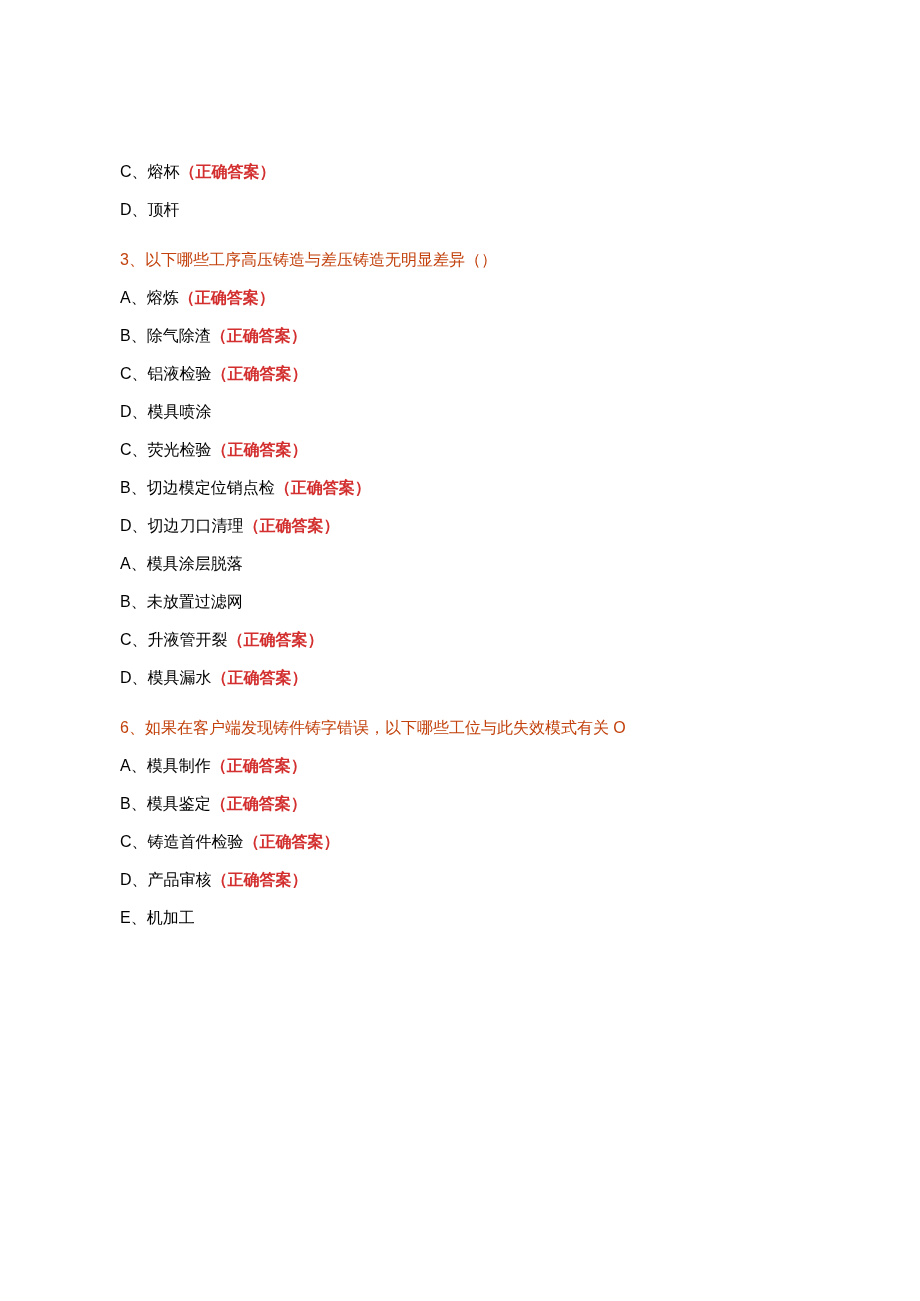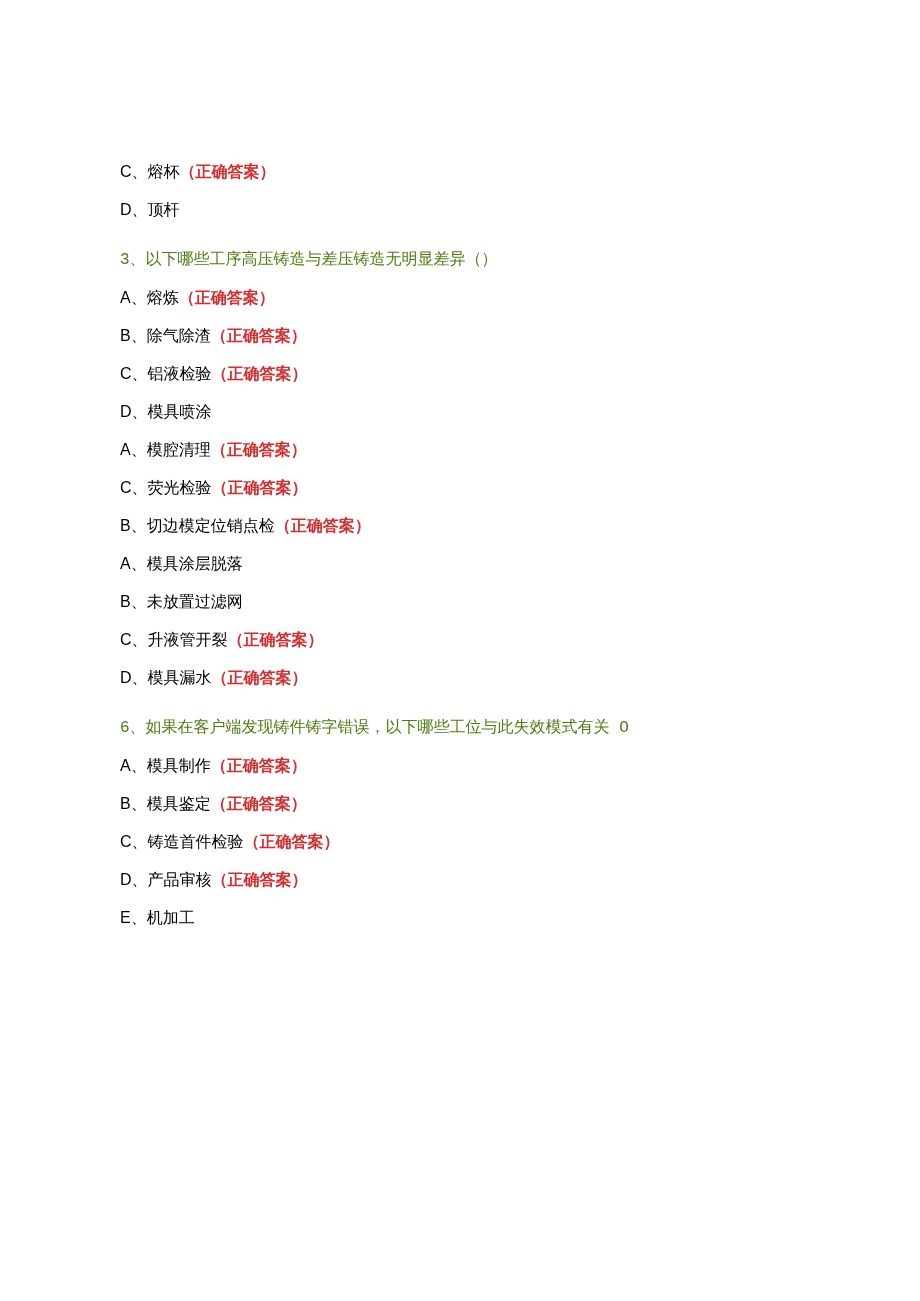--- a/index.html
+++ b/index.html
@@ -16,44 +16,43 @@
     }
     .option-line {
       font-size: 16px;
       line-height: 1.5;
       color: #000;
       margin-bottom: 14px;
     }
     .question-line {
       font-size: 16px;
       line-height: 1.5;
-      color: #4d7c0f;
+      color: #c2410c;
       margin-top: 26px;
       margin-bottom: 14px;
-      font-family: Liberation Mono, monospace;
     }
     .correct-answer {
       color: #d32f2f;
       font-weight: bold;
     }
   </style>
 </head>
 <body>
 
 <div id="content">
     <div class="option-line"><span>C、</span><span>熔杯</span><span class="correct-answer">（正确答案）</span></div>
     <div class="option-line"><span>D、</span><span>顶杆</span></div>
     <div class="question-line"><span>3、</span><span>以下哪些工序高压铸造与差压铸造无明显差异（）</span></div>
     <div class="option-line"><span>A、</span><span>熔炼</span><span class="correct-answer">（正确答案）</span></div>
     <div class="option-line"><span>B、</span><span>除气除渣</span><span class="correct-answer">（正确答案）</span></div>
     <div class="option-line"><span>C、</span><span>铝液检验</span><span class="correct-answer">（正确答案）</span></div>
     <div class="option-line"><span>D、</span><span>模具喷涂</span></div>
-    <div class="option-line"><span>A、</span><span>模腔清理</span><span class="correct-answer">（正确答案）</span></div>
     <div class="option-line"><span>C、</span><span>荧光检验</span><span class="correct-answer">（正确答案）</span></div>
     <div class="option-line"><span>B、</span><span>切边模定位销点检</span><span class="correct-answer">（正确答案）</span></div>
+    <div class="option-line"><span>D、</span><span>切边刀口清理</span><span class="correct-answer">（正确答案）</span></div>
     <div class="option-line"><span>A、</span><span>模具涂层脱落</span></div>
     <div class="option-line"><span>B、</span><span>未放置过滤网</span></div>
     <div class="option-line"><span>C、</span><span>升液管开裂</span><span class="correct-answer">（正确答案）</span></div>
     <div class="option-line"><span>D、</span><span>模具漏水</span><span class="correct-answer">（正确答案）</span></div>
     <div class="question-line"><span>6、</span><span>如果在客户端发现铸件铸字错误，以下哪些工位与此失效模式有关 O</span></div>
     <div class="option-line"><span>A、</span><span>模具制作</span><span class="correct-answer">（正确答案）</span></div>
     <div class="option-line"><span>B、</span><span>模具鉴定</span><span class="correct-answer">（正确答案）</span></div>
     <div class="option-line"><span>C、</span><span>铸造首件检验</span><span class="correct-answer">（正确答案）</span></div>
     <div class="option-line"><span>D、</span><span>产品审核</span><span class="correct-answer">（正确答案）</span></div>
     <div class="option-line"><span>E、</span><span>机加工</span></div>

